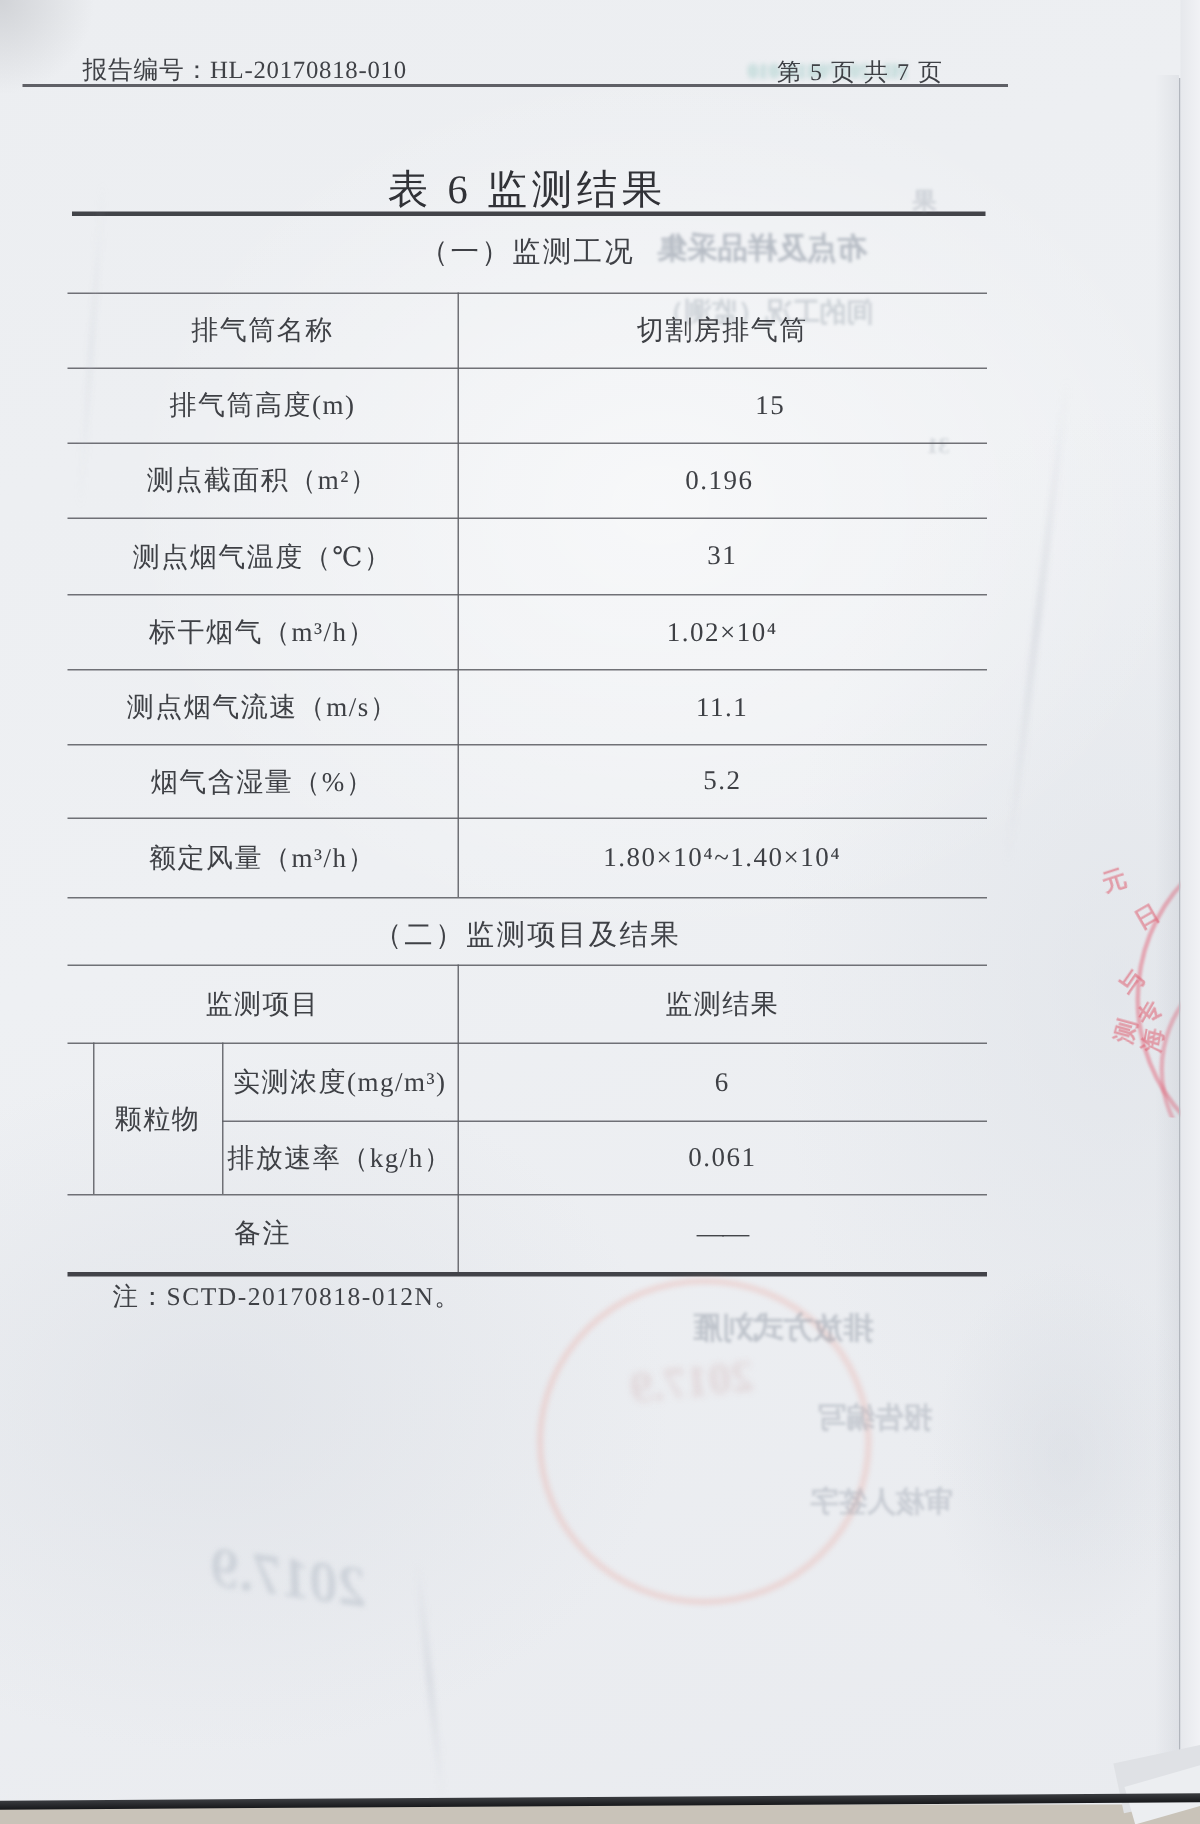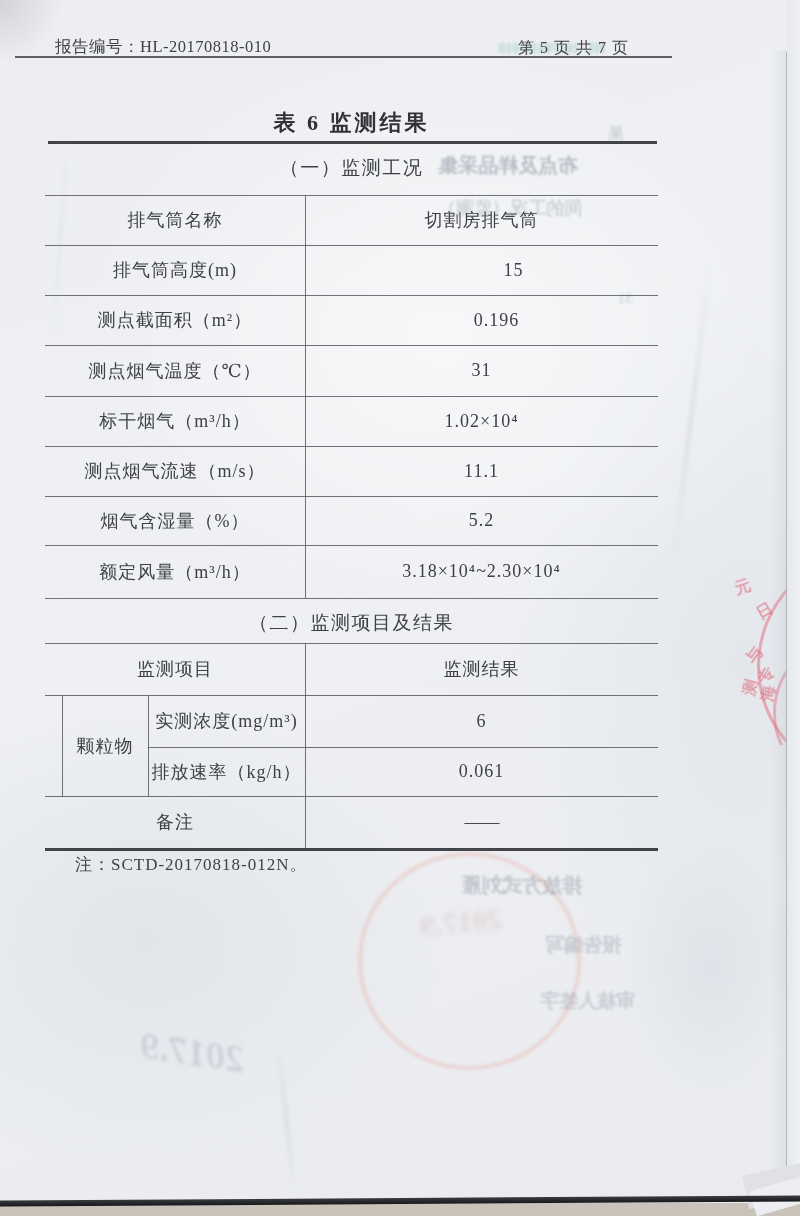--- a/index.html
+++ b/index.html
@@ -34,21 +34,21 @@
 </head>
 <body>
 
 <div class="paper">
 
   <div class="a" style="left:55px;top:36px;font-size:16.5px;letter-spacing:.5px;">报告编号：HL-20170818-010</div>
   <div class="bleed" style="left:455px;top:41px;width:150px;font-size:14px;color:rgba(82,168,158,.38);filter:blur(1.6px);">HL-20170818-010</div>
   <div class="a" style="left:518px;top:38px;font-size:16px;letter-spacing:1px;">第 5 页 共 7 页</div>
   <div class="hl" style="left:15px;top:56px;width:657px;height:2px;background:#4b4c52;"></div>
 
-  <div class="heading" style="top:108px;font-size:22px;font-weight:bold;letter-spacing:3px;color:#313237;">表 6 监测结果</div>
+  <div class="heading" style="top:108px;font-size:27px;font-weight:normal;letter-spacing:3px;color:#313237;">表 6 监测结果</div>
   <div class="hl thick" style="left:48px;top:141px;width:609px;"></div>
   <div class="heading" style="top:155px;font-size:19px;letter-spacing:1.5px;">（一）监测工况</div>
 
   <div class="bleed" style="left:438px;top:152px;font-size:20px;color:rgba(128,138,152,.5);">布点及样品采集</div>
   <div class="bleed" style="left:438px;top:196px;font-size:18px;color:rgba(138,148,160,.35);">间的工况（监测）</div>
   <div class="bleed" style="left:608px;top:124px;font-size:16px;color:rgba(140,150,162,.32);">果</div>
   <div class="bleed" style="left:618px;top:290px;font-size:15px;color:rgba(145,155,166,.3);">31</div>
 
   <div>
     <div class="hl" style="left:45px;top:195px;width:613px;"></div>
@@ -60,31 +60,31 @@
     <div class="hl" style="left:45px;top:496px;width:613px;"></div>
     <div class="hl" style="left:45px;top:545px;width:613px;"></div>
     <div class="hl" style="left:45px;top:598px;width:613px;"></div>
     <div class="vl" style="left:305px;top:195px;height:403px;"></div>
 
     <div class="cell" style="left:45px;top:195px;width:260px;height:50px;">排气筒名称</div>
     <div class="cell" style="left:305px;top:195px;width:353px;height:50px;">切割房排气筒</div>
     <div class="cell" style="left:45px;top:245px;width:260px;height:50px;">排气筒高度(m)</div>
     <div class="cell" style="left:305px;top:245px;width:353px;height:50px;padding-left:32px;">15</div>
     <div class="cell" style="left:45px;top:295px;width:260px;height:50px;">测点截面积（m²）</div>
-    <div class="cell" style="left:305px;top:295px;width:353px;height:50px;padding-left:15px;">0.196</div>
+    <div class="cell" style="left:288px;top:295px;width:353px;height:50px;padding-left:15px;">0.196</div>
     <div class="cell" style="left:45px;top:345px;width:260px;height:51px;">测点烟气温度（℃）</div>
     <div class="cell" style="left:305px;top:345px;width:353px;height:51px;">31</div>
     <div class="cell" style="left:45px;top:396px;width:260px;height:50px;">标干烟气（m³/h）</div>
     <div class="cell" style="left:305px;top:396px;width:353px;height:50px;">1.02×10⁴</div>
     <div class="cell" style="left:45px;top:446px;width:260px;height:50px;">测点烟气流速（m/s）</div>
     <div class="cell" style="left:305px;top:446px;width:353px;height:50px;">11.1</div>
     <div class="cell" style="left:45px;top:496px;width:260px;height:49px;">烟气含湿量（%）</div>
     <div class="cell" style="left:305px;top:496px;width:353px;height:49px;">5.2</div>
     <div class="cell" style="left:45px;top:545px;width:260px;height:53px;">额定风量（m³/h）</div>
-    <div class="cell" style="left:305px;top:545px;width:353px;height:53px;">3.18×10⁴~2.30×10⁴</div>
+    <div class="cell" style="left:305px;top:545px;width:353px;height:53px;">1.80×10⁴~1.40×10⁴</div>
   </div>
 
   <div class="heading" style="top:610px;font-size:19px;letter-spacing:1.5px;">（二）监测项目及结果</div>
 
   <div>
     <div class="hl" style="left:45px;top:643px;width:613px;"></div>
     <div class="hl" style="left:45px;top:695px;width:613px;"></div>
     <div class="hl" style="left:148px;top:747px;width:510px;"></div>
     <div class="hl" style="left:45px;top:796px;width:613px;"></div>
     <div class="hl thick" style="left:45px;top:848px;width:613px;"></div>

